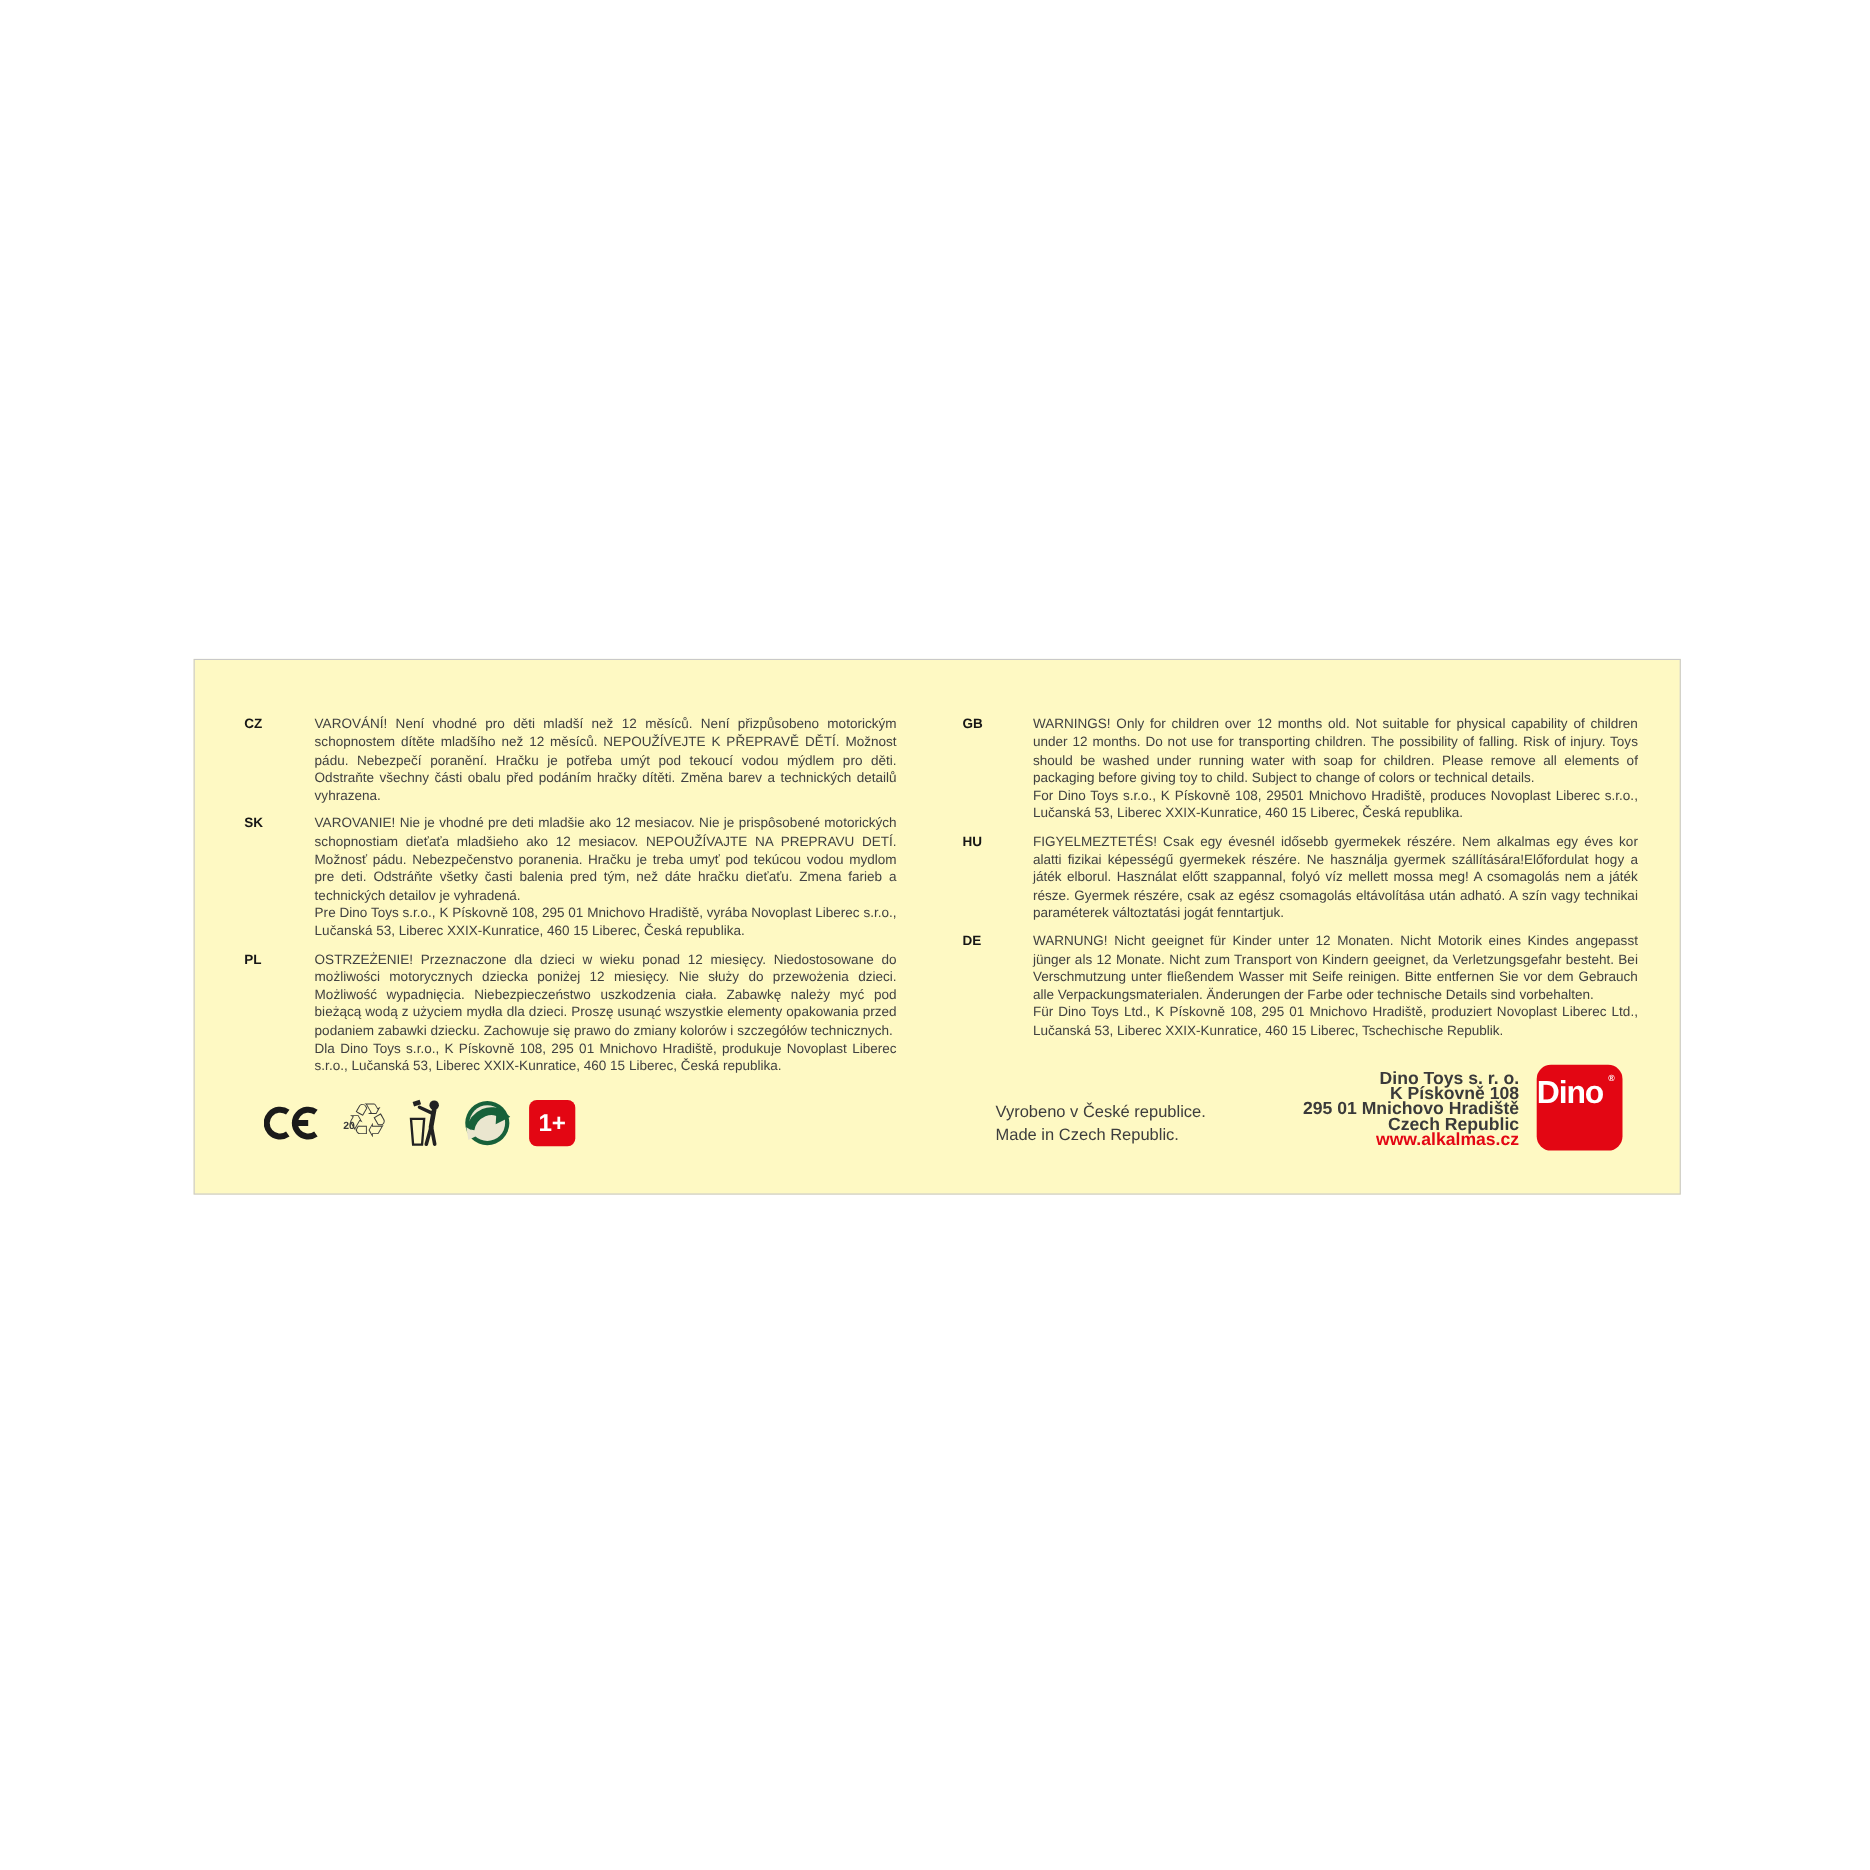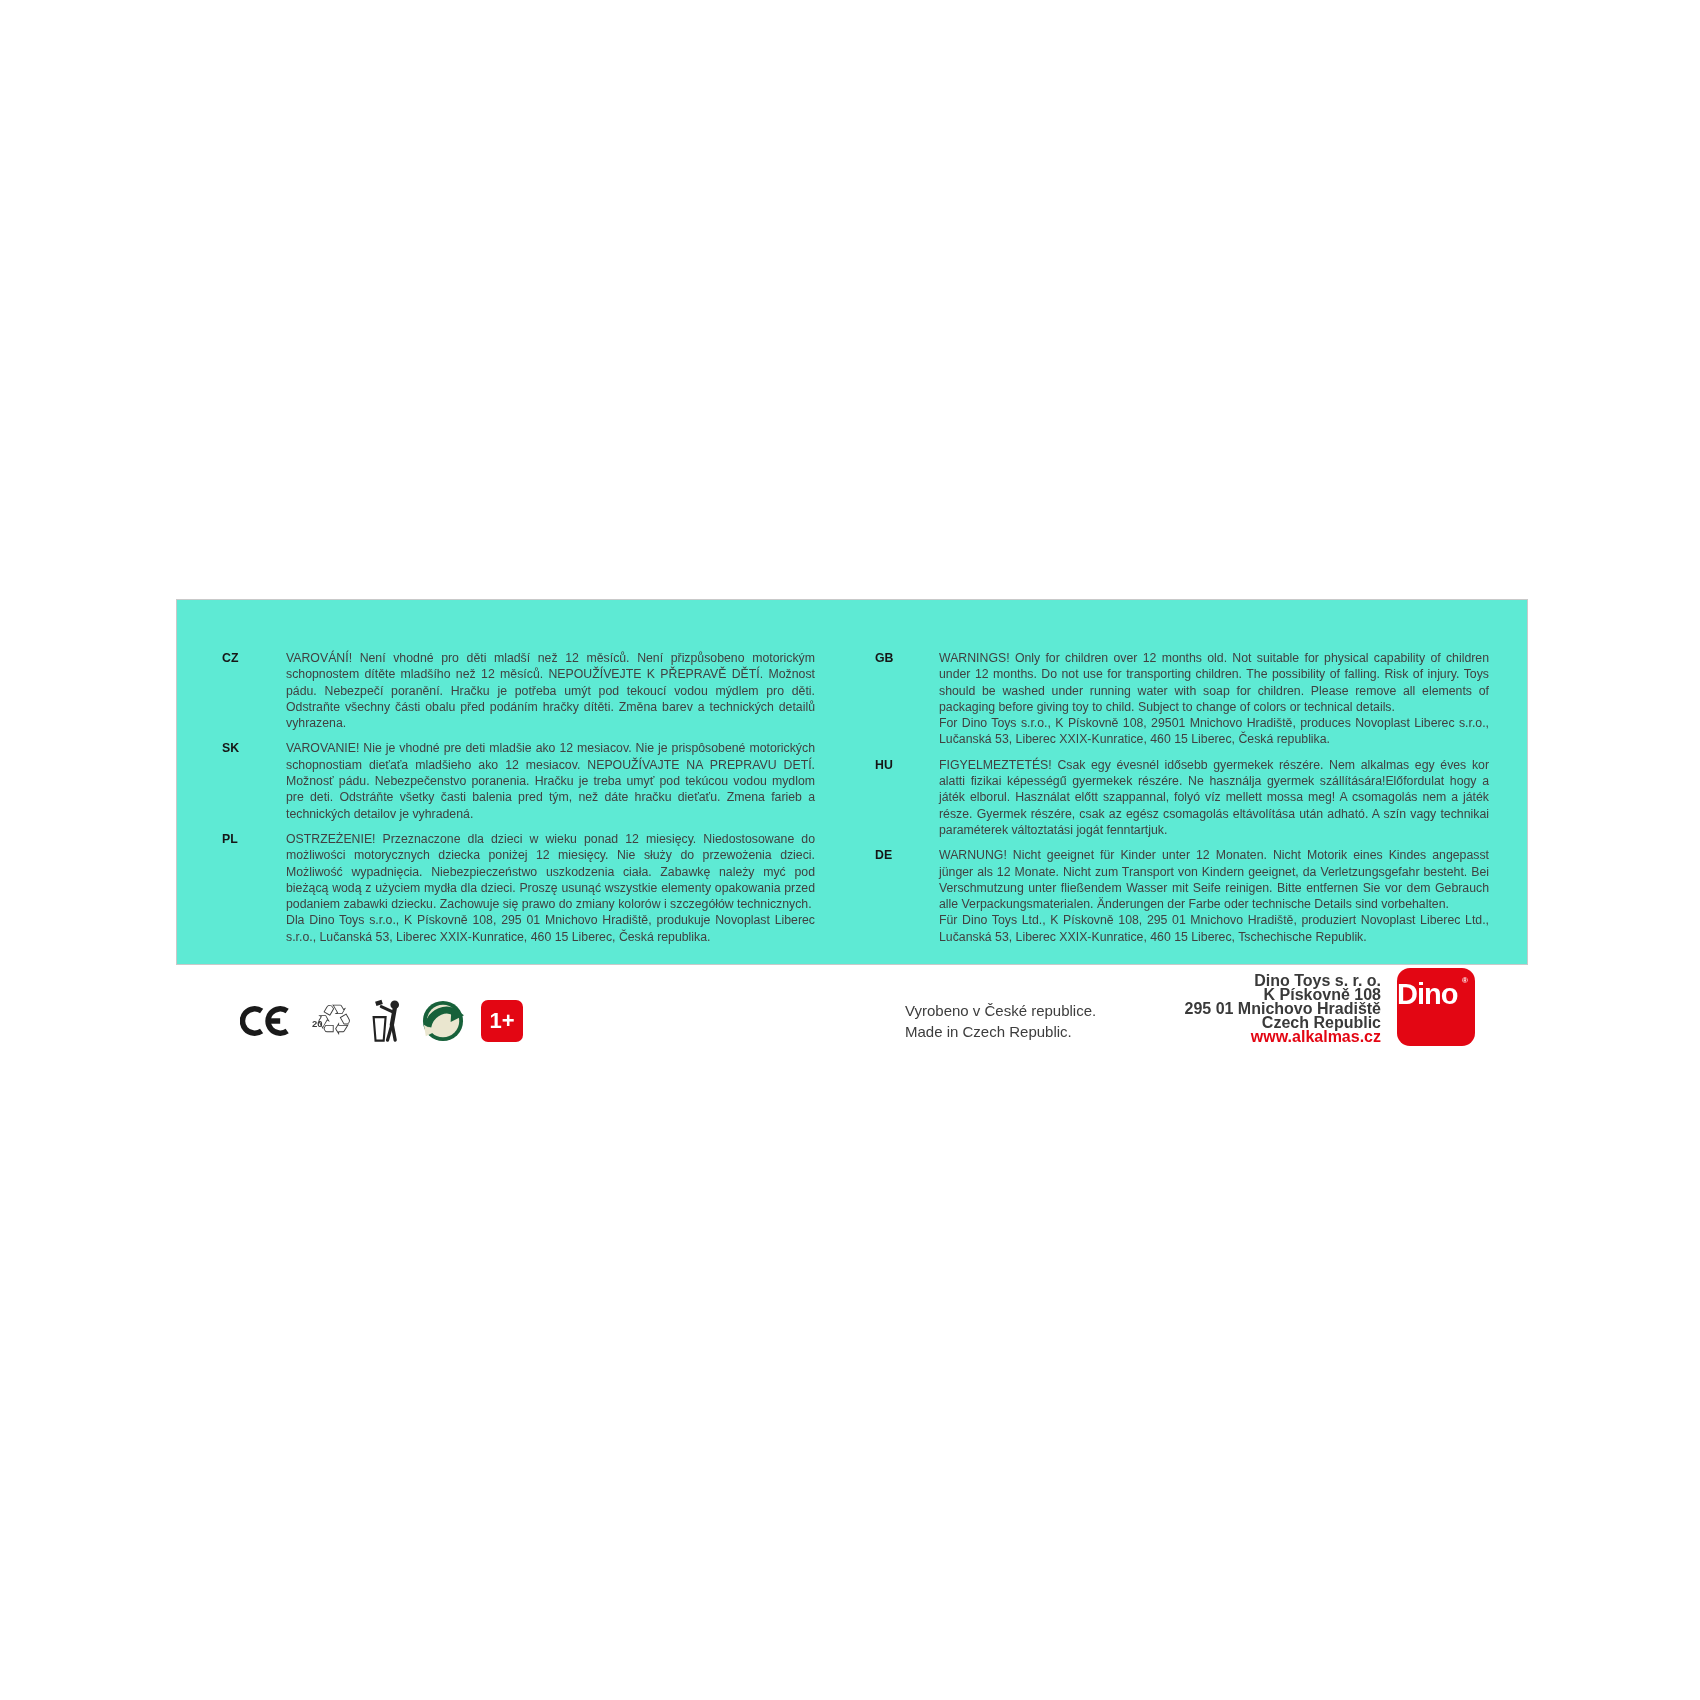--- a/index.html
+++ b/index.html
@@ -6,23 +6,23 @@
   .page{
     position:relative;
     width:1700px;height:1700px;
     background:#ffffff;
     font-family:"Liberation Sans", sans-serif;
     overflow:hidden;
   }
   .panel{
     position:absolute;
     left:176px;top:599px;
-    width:1352px;height:366px;
+    width:1352px;height:487px;
     box-sizing:border-box;
-    background:#5eead4;
+    background:#fef9c3;
     border:1px solid #c9c9c9;
   }
   .col{position:absolute;top:50px;}
   .col-left{left:45px;width:593px;}
   .col-right{left:698px;width:614px;}
   .lang-block{
     display:flex;
     margin-bottom:9px;
     font-size:12.3px;
     line-height:16.3px;
@@ -117,20 +117,21 @@
       <div class="lang-block">
         <div class="lang-code">CZ</div>
         <div class="lang-text">
           <div class="warning">VAROVÁNÍ! Není vhodné pro děti mladší než 12 měsíců. Není přizpůsobeno motorickým schopnostem dítěte mladšího než 12 měsíců. NEPOUŽÍVEJTE K PŘEPRAVĚ DĚTÍ. Možnost pádu. Nebezpečí poranění. Hračku je potřeba umýt pod tekoucí vodou mýdlem pro děti. Odstraňte všechny části obalu před podáním hračky dítěti. Změna barev a technických detailů vyhrazena.</div>
         </div>
       </div>
       <div class="lang-block">
         <div class="lang-code">SK</div>
         <div class="lang-text">
           <div class="warning">VAROVANIE! Nie je vhodné pre deti mladšie ako 12 mesiacov. Nie je prispôsobené motorických schopnostiam dieťaťa mladšieho ako 12 mesiacov. NEPOUŽÍVAJTE NA PREPRAVU DETÍ. Možnosť pádu. Nebezpečenstvo poranenia. Hračku je treba umyť pod tekúcou vodou mydlom pre deti. Odstráňte všetky časti balenia pred tým, než dáte hračku dieťaťu. Zmena farieb a technických detailov je vyhradená.</div>
+          <div class="addr">Pre Dino Toys s.r.o., K Pískovně 108, 295 01 Mnichovo Hradiště, vyrába Novoplast Liberec s.r.o., Lučanská 53, Liberec XXIX-Kunratice, 460 15 Liberec, Česká republika.</div>
         </div>
       </div>
       <div class="lang-block">
         <div class="lang-code">PL</div>
         <div class="lang-text">
           <div class="warning">OSTRZEŻENIE! Przeznaczone dla dzieci w wieku ponad 12 miesięcy. Niedostosowane do możliwości motorycznych dziecka poniżej 12 miesięcy. Nie służy do przewożenia dzieci. Możliwość wypadnięcia. Niebezpieczeństwo uszkodzenia ciała. Zabawkę należy myć pod bieżącą wodą z użyciem mydła dla dzieci. Proszę usunąć wszystkie elementy opakowania przed podaniem zabawki dziecku. Zachowuje się prawo do zmiany kolorów i szczegółów technicznych.</div>
           <div class="addr">Dla Dino Toys s.r.o., K Pískovně 108, 295 01 Mnichovo Hradiště, produkuje Novoplast Liberec s.r.o., Lučanská 53, Liberec XXIX-Kunratice, 460 15 Liberec, Česká republika.</div>
         </div>
       </div>
     </div>

